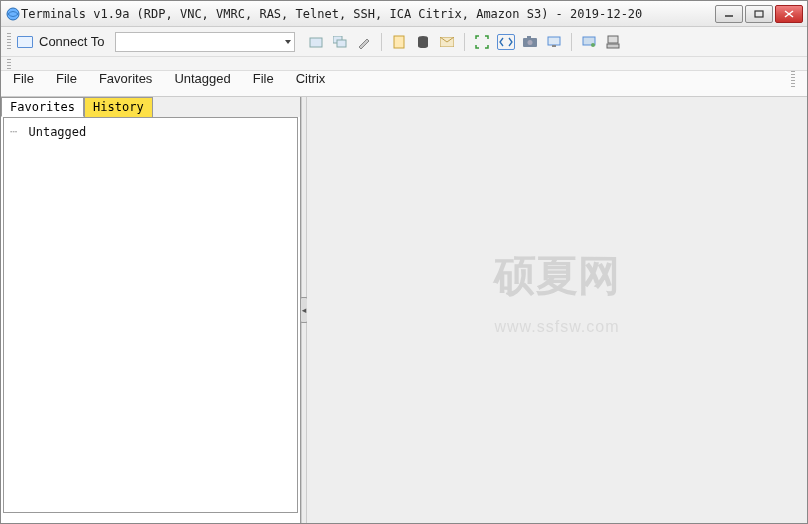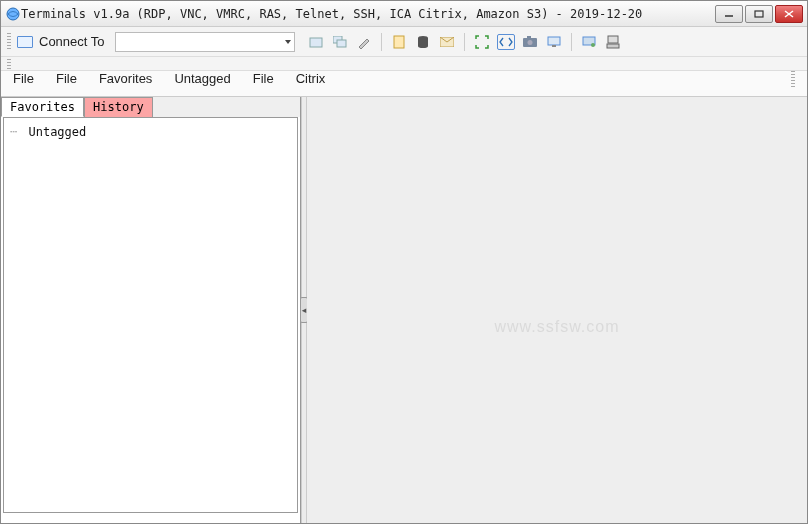--- a/index.html
+++ b/index.html
@@ -147,21 +147,21 @@
   display: flex;
   height: 20px;
   background: #efefef;
   font-family: "SimSun","NSimSun",monospace;
   font-size: 12px;
 }
 .tab {
   padding: 2px 8px;
   border: 1px solid #999;
   border-bottom: none;
-  background: #fca5a5;
+  background: #fde047;
   cursor: pointer;
   position: relative;
   top: 0px;
 }
 .tab.active {
   background: #fff;
   border-bottom: 1px solid #fff;
 }
 .tree {
   flex: 1;
@@ -375,15 +375,16 @@
     <div class="tree">
       <div class="tree-item">
         <span>Untagged</span>
       </div>
     </div>
   </div>
   <div class="splitter">
     <div class="handle">◂</div>
   </div>
   <div class="right-pane">
+    <div class="watermark">硕夏网</div>
     <div class="watermark-sub">www.ssfsw.com</div>
   </div>
 </div>
 
 </body></html>

